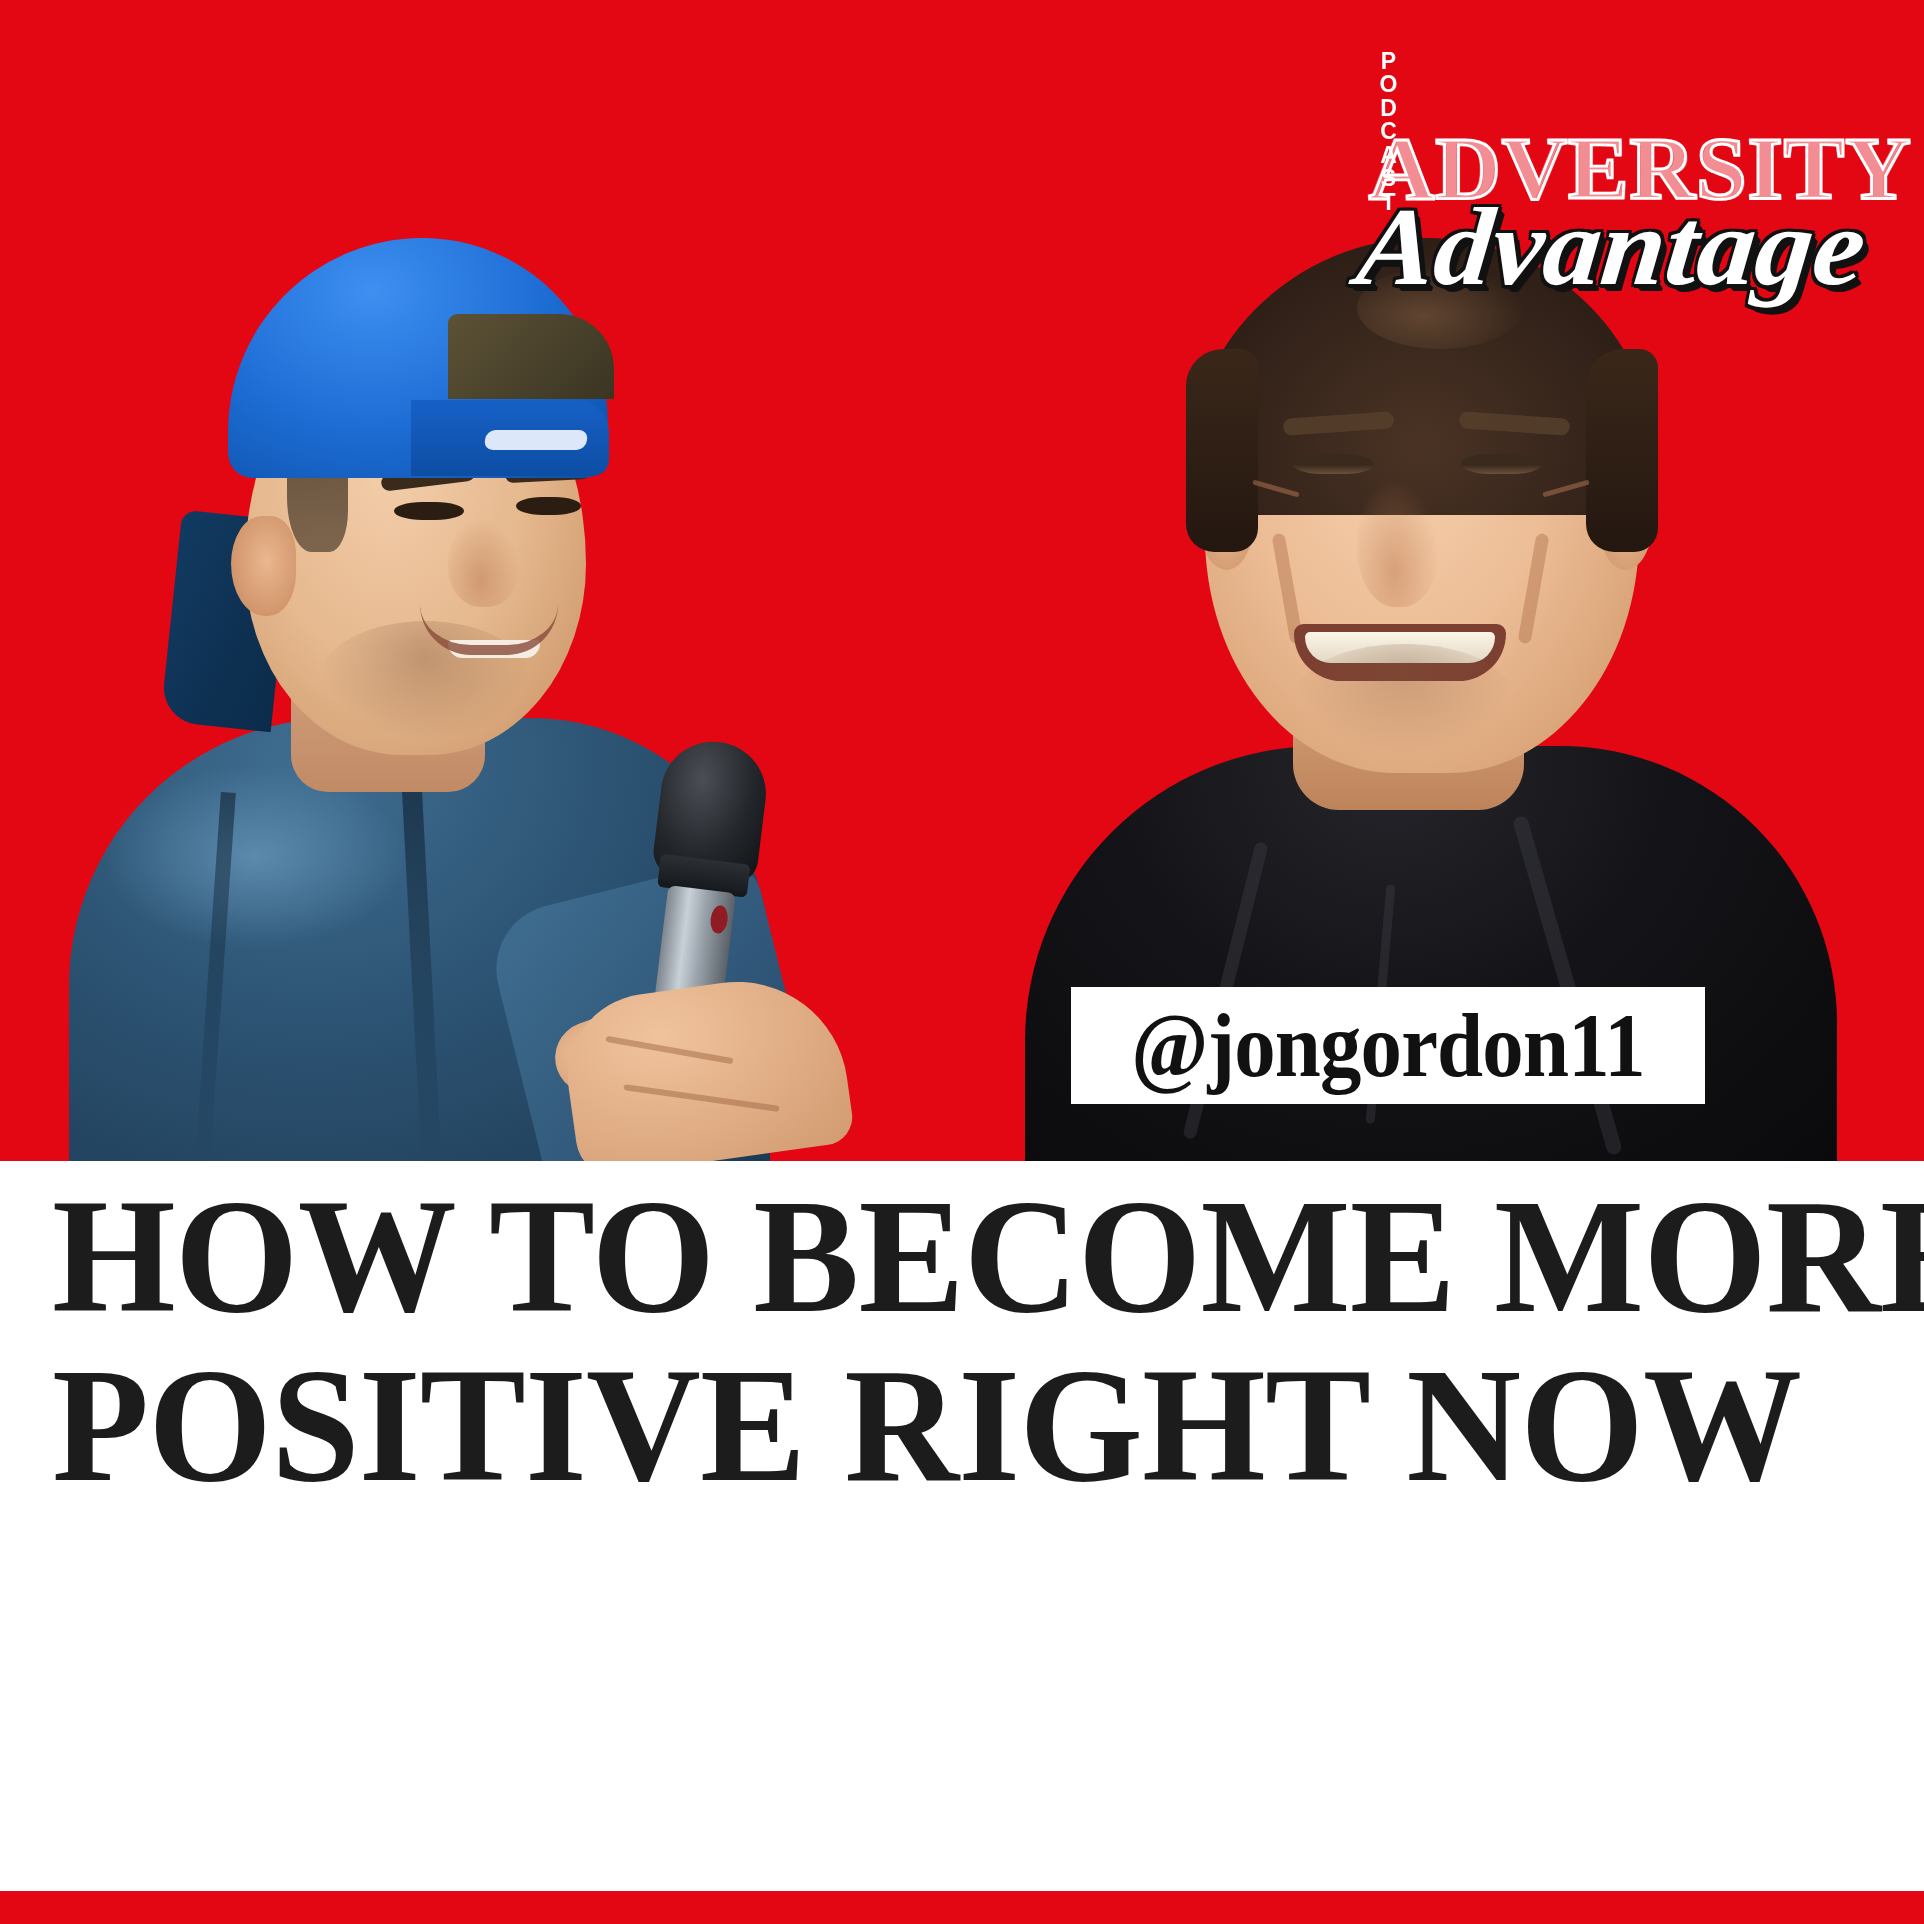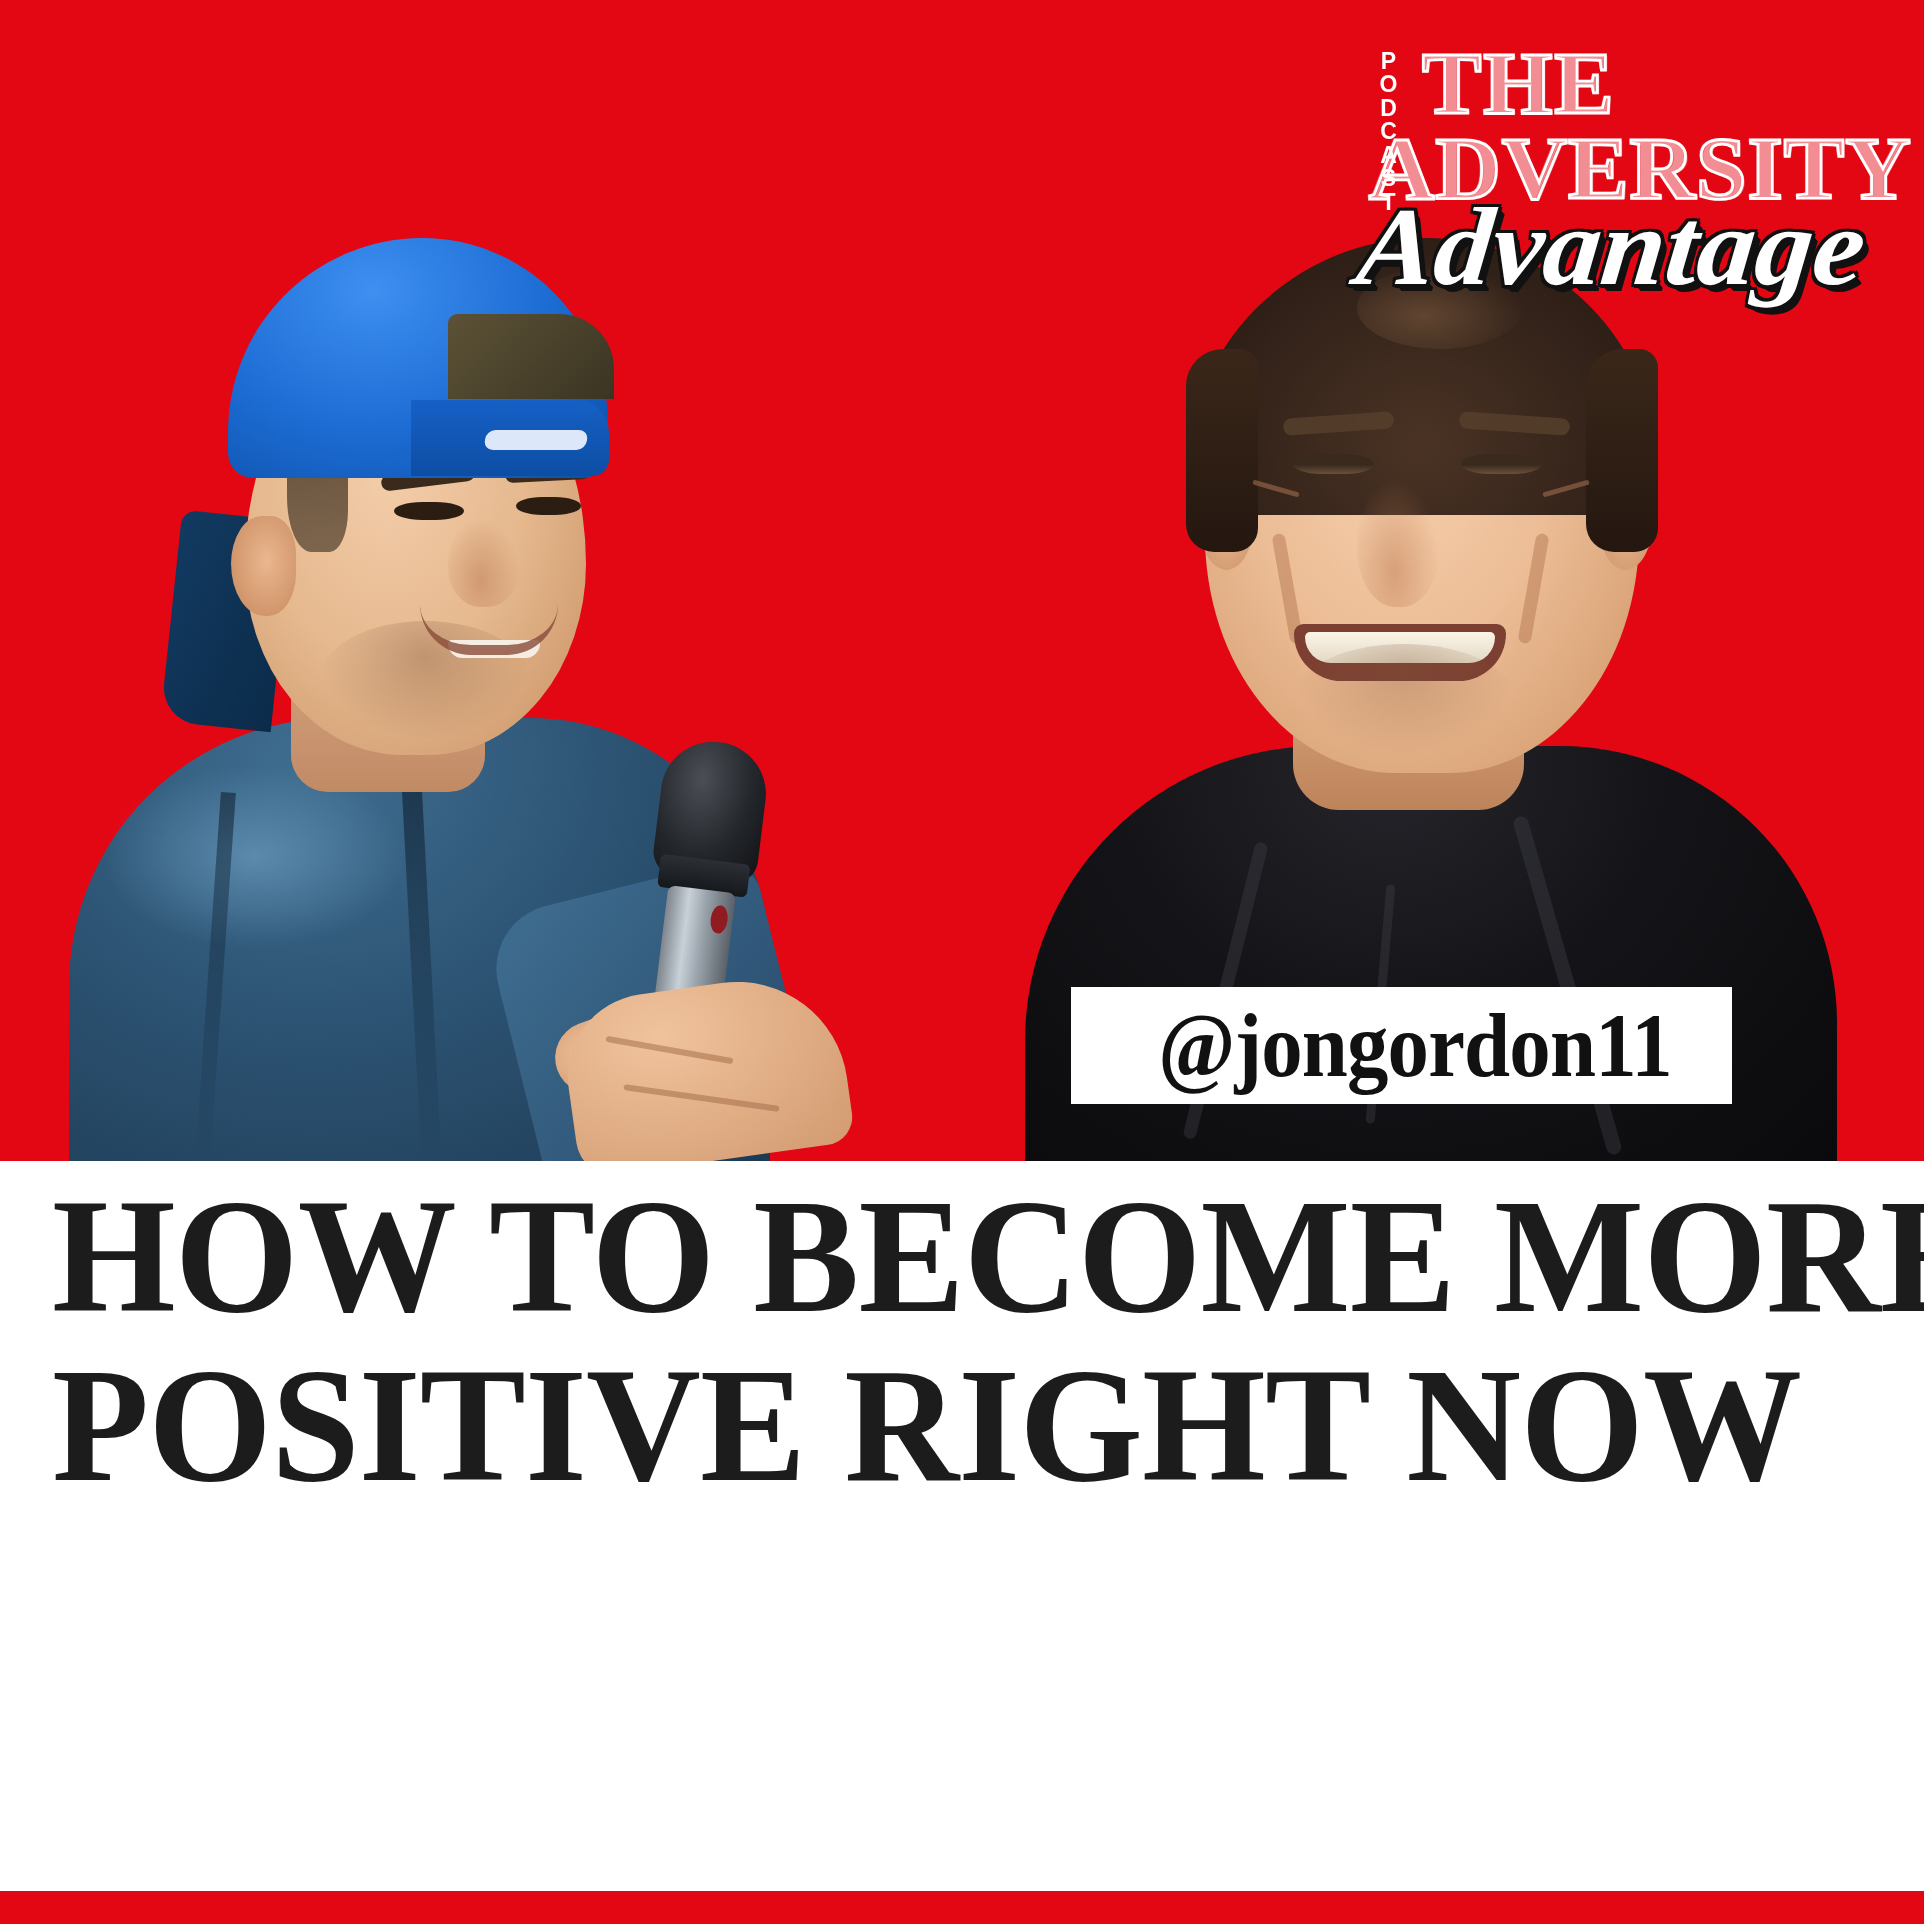--- a/index.html
+++ b/index.html
@@ -142,21 +142,21 @@
   #p2 .teeth{position:absolute;left:317px;bottom:498px;width:190px;height:31px;
             background:linear-gradient(to bottom,#fbf5e8,#e3d8c3);border-radius:5.5px 5.5px 28px 28px;}
   #p2 .chin{position:absolute;left:305px;bottom:406px;width:222px;height:111px;
             background:radial-gradient(ellipse at 50% 25%,rgba(130,88,60,.3),rgba(130,88,60,0) 70%);border-radius:50%;}
 
   
   .nameplate{position:absolute;background:#ffffff;display:flex;align-items:center;
              justify-content:center;color:#111;font-weight:700;
              font-family:"Liberation Serif",serif;letter-spacing:-0.9px;}
   #plate1{left:123px;top:987px;width:595px;height:113px;font-size:90px;}
-  #plate2{left:1071px;top:987px;width:634px;height:117px;font-size:90px;padding-left:27px;}
+  #plate2{left:1071px;top:987px;width:634px;height:117px;font-size:90px;}
   .nameplate span{transform:scaleX(.92);display:inline-block;white-space:nowrap;}
 
   
   #logo{position:absolute;right:39px;top:28px;width:517px;height:240px;}
   #logo .podcast{position:absolute;left:0;top:22px;width:41px;
       color:#fff;font-family:"Liberation Sans",sans-serif;font-weight:700;
       font-size:23px;line-height:1.02;letter-spacing:0;text-align:center;}
   #logo .podcast i{display:block;font-style:normal;}
   #logo .the{position:absolute;left:54px;top:3.7px;font-size:89px;font-weight:700;
       font-family:"Liberation Serif",serif;color:transparent;letter-spacing:1.8px;
@@ -256,21 +256,20 @@
     <div id="logo">
       <div class="podcast">
         <i>P</i>
         <i>O</i>
         <i>D</i>
         <i>C</i>
         <i>A</i>
         <i>S</i>
         <i>T</i>
       </div>
-      <div class="the">THE</div>
       <div class="adversity">ADVERSITY</div>
       <div class="advantage">Advantage</div>
     </div>
 
     <div class="nameplate" id="plate2">
       <span>@jongordon11</span>
     </div>
 
   </div>
 

